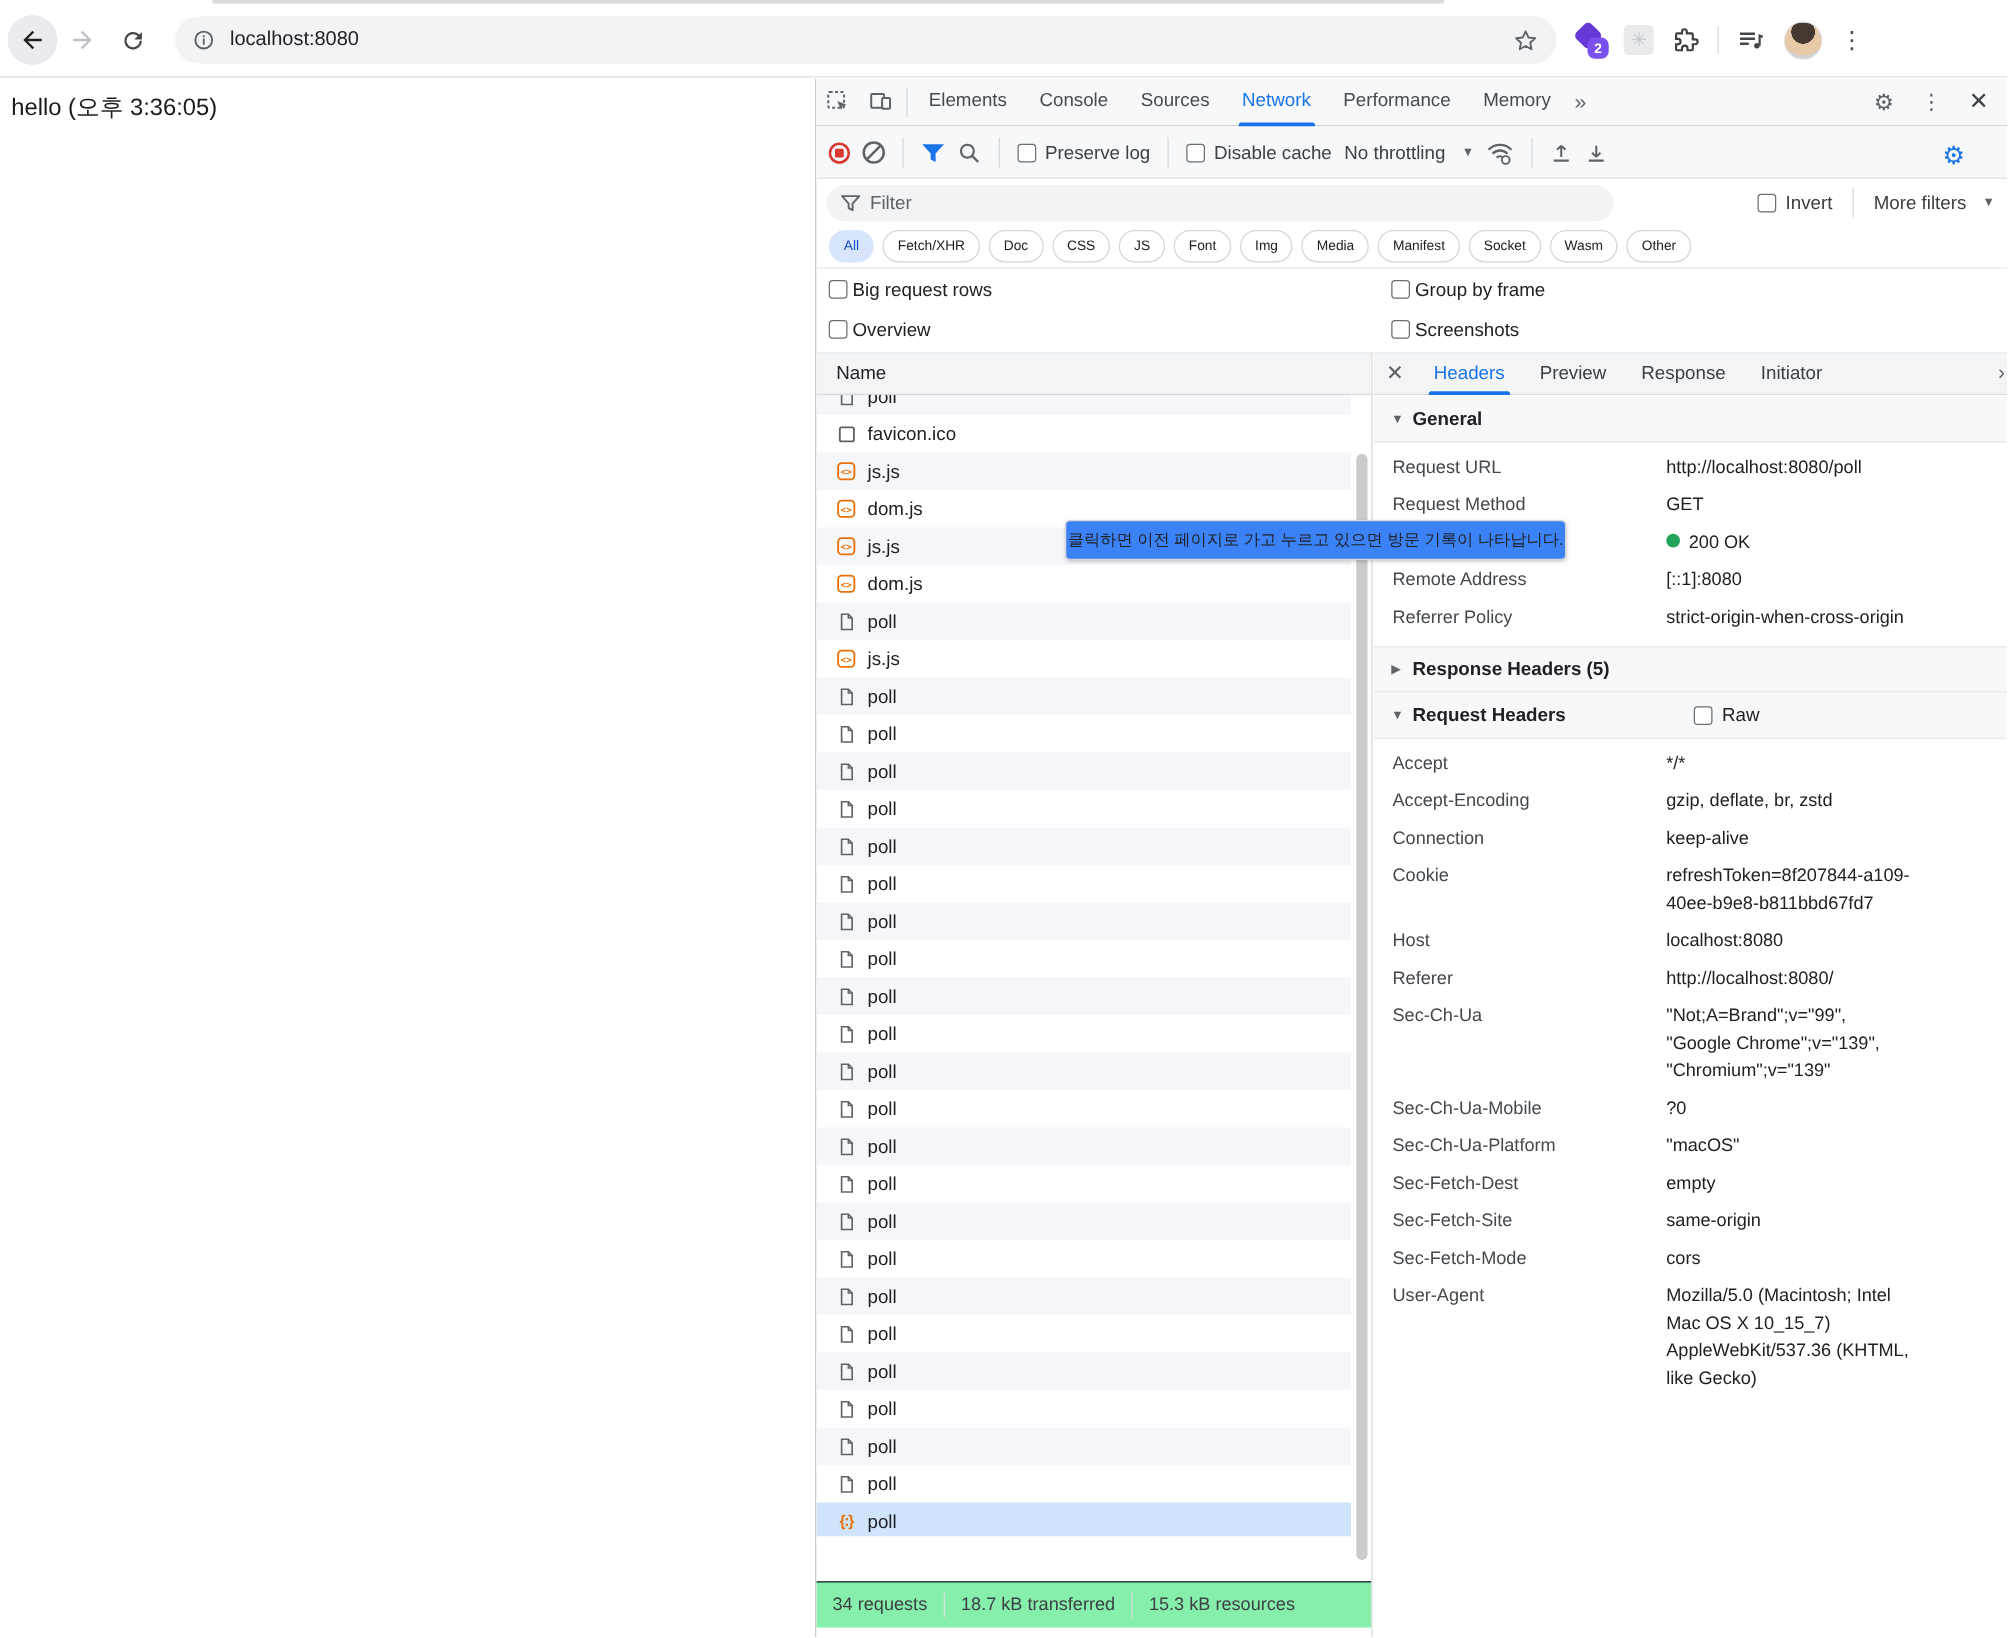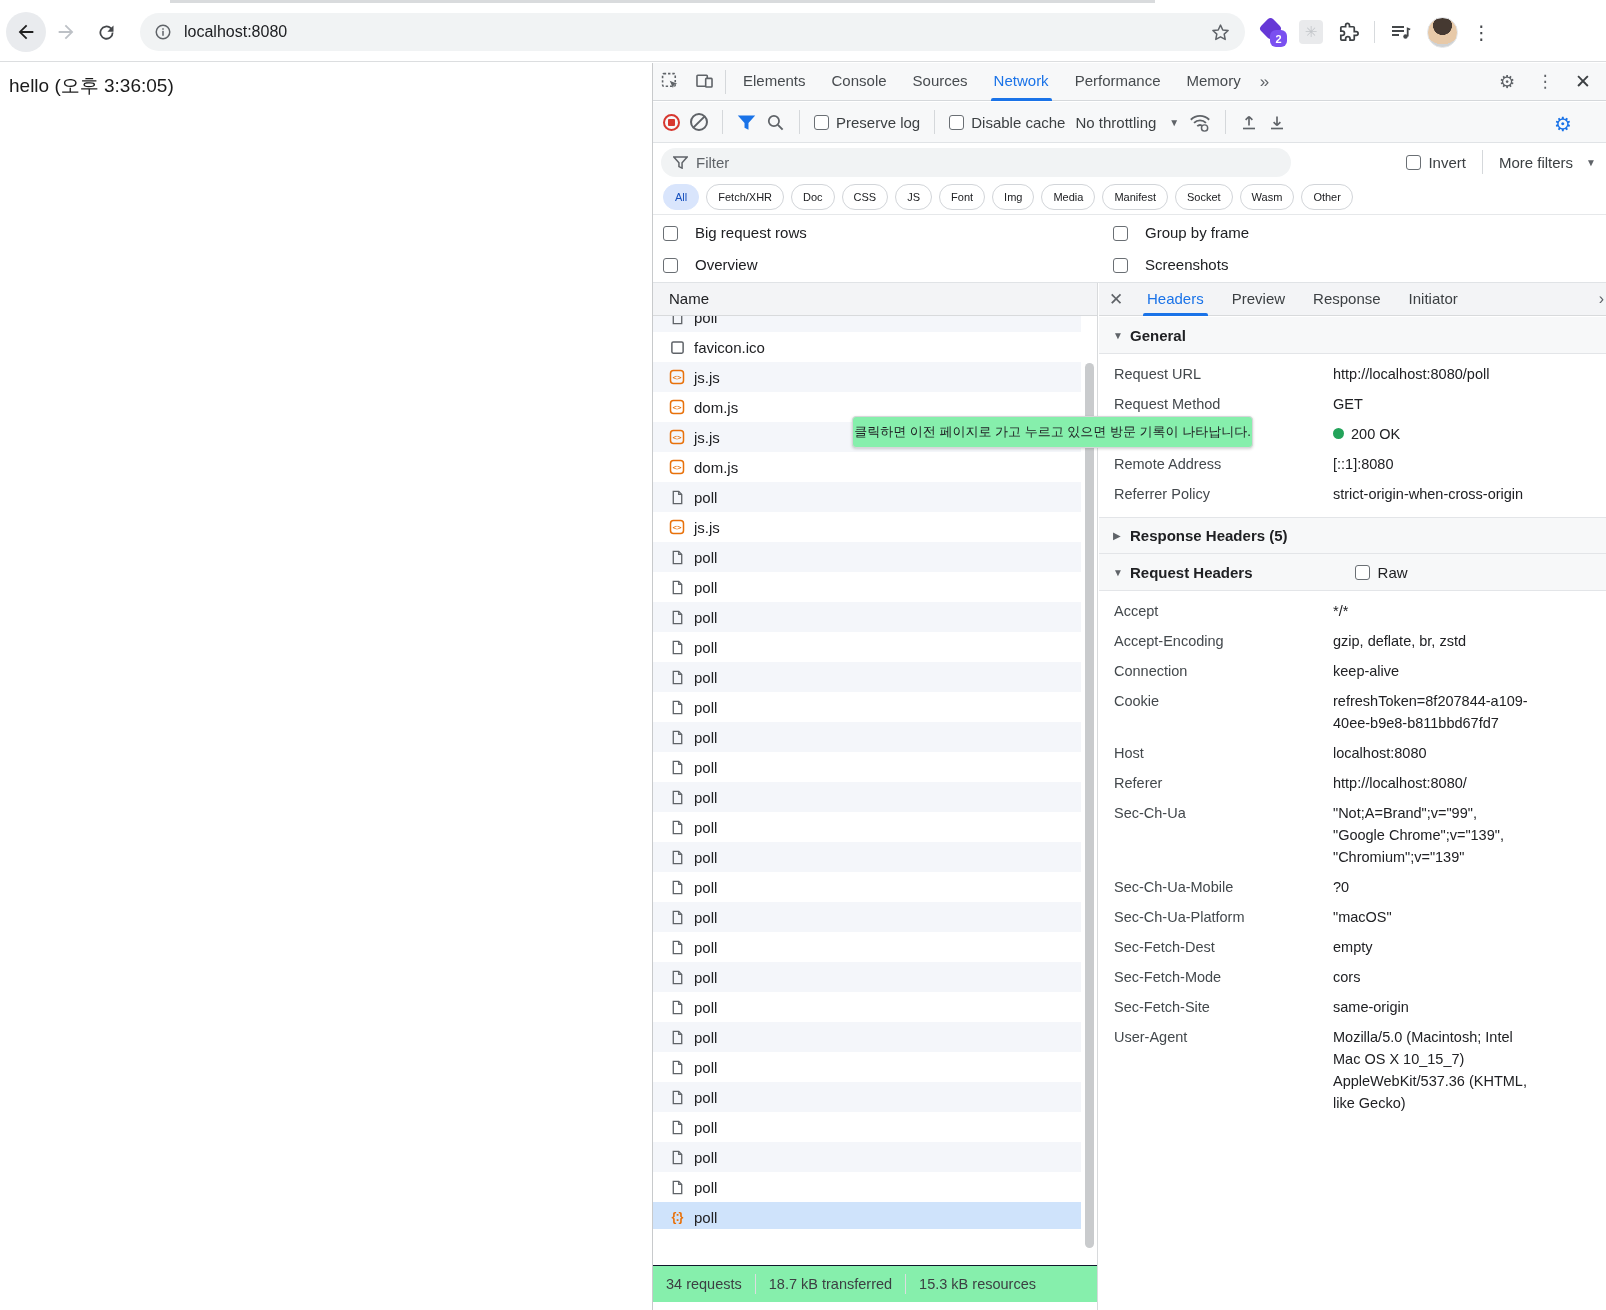--- a/index.html
+++ b/index.html
@@ -64,21 +64,21 @@
     padding:0 12px; gap:8px; color:#5f6368; }
   .filter-right { margin-left:auto; display:flex; align-items:center; gap:12px; padding-right:2px; white-space:nowrap; }
 
   .chips { position:absolute; left:0; top:117px; right:0; height:34px; display:flex; align-items:center; gap:7px; padding:0 10px; }
   .chip { height:26px; line-height:24px; padding:0 11px; border:1px solid #d2d5d9; border-radius:14px; background:#fff;
     color:#202124; font-size:11px; flex:none; }
   .chip.active { background:#d9e5fc; border-color:#d9e5fc; color:#1650be; }
 
   .dt-options { position:absolute; left:0; top:151px; right:0; height:69px; border-top:1px solid #e6e8ea; border-bottom:1px solid #e0e3e6;
     display:grid; grid-template-columns:450px 1fr; grid-template-rows:1fr 1fr; align-items:center; padding:2px 10px; }
-  .opt { display:flex; align-items:flex-end; gap:17px; color:#202124; }
+  .opt { display:flex; align-items:flex-start; gap:4px; color:#202124; }
 
   
   .dt-main { position:absolute; left:0; top:220px; right:0; bottom:0; }
   .req-panel { position:absolute; left:0; top:0; width:445px; bottom:0; overflow:hidden; border-right:1px solid #d8dadc; }
   .name-hdr { position:absolute; left:0; top:0; right:0; height:33px; background:#f3f4f6; border-bottom:1px solid #d8dadc;
     line-height:32px; padding-left:16px; color:#202124; }
   .req-viewport { position:absolute; left:0; top:33px; right:16px; height:913px; overflow:hidden; }
   .req-rows { margin-top:-14px; }
   .req-row { height:30px; display:flex; align-items:center; gap:9px; padding-left:16px; font-size:15px; color:#202124; }
   .req-row.stripe { background:#f4f6fa; }
@@ -106,21 +106,21 @@
   .sec-hdr:first-child { border-top:none; }
   .tri { font-size:10px; color:#5f6368; width:11px; flex:none; }
   .raw-box { margin-left:96px; display:flex; align-items:center; gap:8px; font-weight:normal; }
   .kv { display:flex; padding:4px 0 4px 15px; line-height:22px; font-size:14.5px; }
   .kv-k { width:219px; flex:none; color:#43484c; font-weight:500; }
   .kv-v { width:196px; overflow-wrap:anywhere; color:#202124; }
   .dot { display:inline-block; width:11px; height:11px; border-radius:50%; background:#23a35a; margin-right:7px; }
   .sec-body { padding:5px 0 8px 0; }
 
   
-  .tooltip { position:absolute; left:852px; top:416px; width:401px; height:32px; background:#86efac; border:1px solid #d6d6d8;
+  .tooltip { position:absolute; left:852px; top:416px; width:401px; height:32px; background:#3b82f6; border:1px solid #d6d6d8;
     border-radius:4px; box-shadow:0 1px 3px rgba(0,0,0,.18); display:flex; align-items:center; justify-content:center;
     font-size:13px; color:#202124; z-index:50; white-space:nowrap; overflow:hidden; }
 </style>
 </head>
 <body>
 
 <div class="stage">
   <div class="topstrip"></div>
 
   <div class="browser-bar">
@@ -679,28 +679,28 @@
               </div>
               <div class="kv">
                 <div class="kv-k">Sec-Ch-Ua-Platform</div>
                 <div class="kv-v">"macOS"</div>
               </div>
               <div class="kv">
                 <div class="kv-k">Sec-Fetch-Dest</div>
                 <div class="kv-v">empty</div>
               </div>
               <div class="kv">
+                <div class="kv-k">Sec-Fetch-Site</div>
+                <div class="kv-v">same-origin</div>
+              </div>
+              <div class="kv">
                 <div class="kv-k">Sec-Fetch-Mode</div>
                 <div class="kv-v">cors</div>
               </div>
               <div class="kv">
-                <div class="kv-k">Sec-Fetch-Site</div>
-                <div class="kv-v">same-origin</div>
-              </div>
-              <div class="kv">
                 <div class="kv-k">User-Agent</div>
                 <div class="kv-v">Mozilla/5.0 (Macintosh; Intel Mac OS X 10_15_7) AppleWebKit/537.36 (KHTML, like Gecko)</div>
               </div>
             </div>
         </div>
       </div>
     </div>
   </div>
 
   <div class="tooltip">클릭하면 이전 페이지로 가고 누르고 있으면 방문 기록이 나타납니다.</div>

